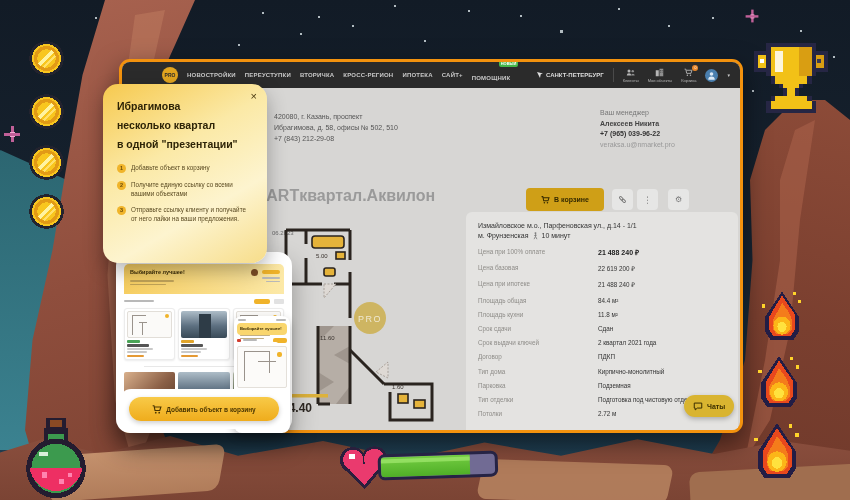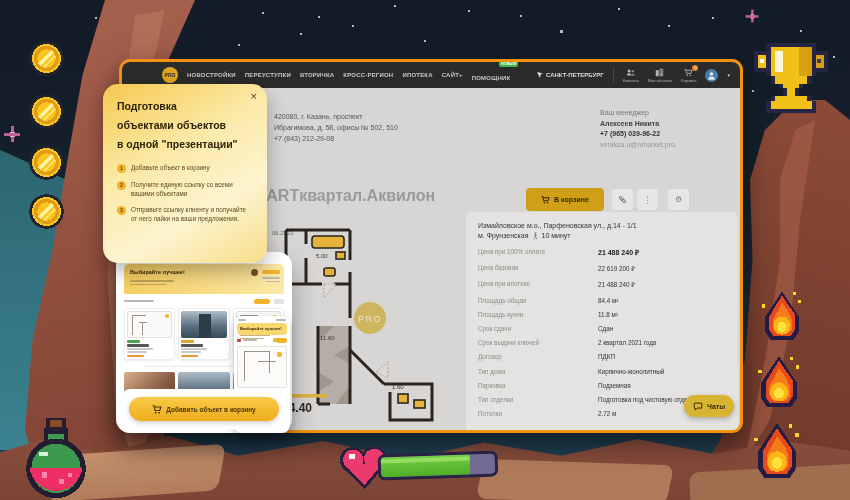--- a/index.html
+++ b/index.html
@@ -381,22 +381,22 @@
       <svg width="10" height="9" viewBox="0 0 16 14">
           <path d="M2 1.5 h12 v8 h-7 l-3.5 3 v-3 h-1.5 z" fill="none" stroke="#3a2e00" stroke-width="1.6"></path>
         </svg>
       <span>Чаты</span>
     </div>
   </div>
 
   <div class="tooltip">
     <span class="tt-close">×</span>
     <div class="tt-title">
-      <div>Подготовка</div>
-      <div>объектами объектов</div>
+      <div>Ибрагимова</div>
+      <div>несколько квартал</div>
       <div>в одной "презентации"</div>
     </div>
     <div class="tt-steps">
       <div class="tt-step">
         <span class="tt-num">1</span>
         <span class="tt-text">Добавьте объект в корзину</span>
       </div>
       <div class="tt-step">
         <span class="tt-num">2</span>
         <span class="tt-text">Получите единую ссылку со всеми вашими объектами</span>

